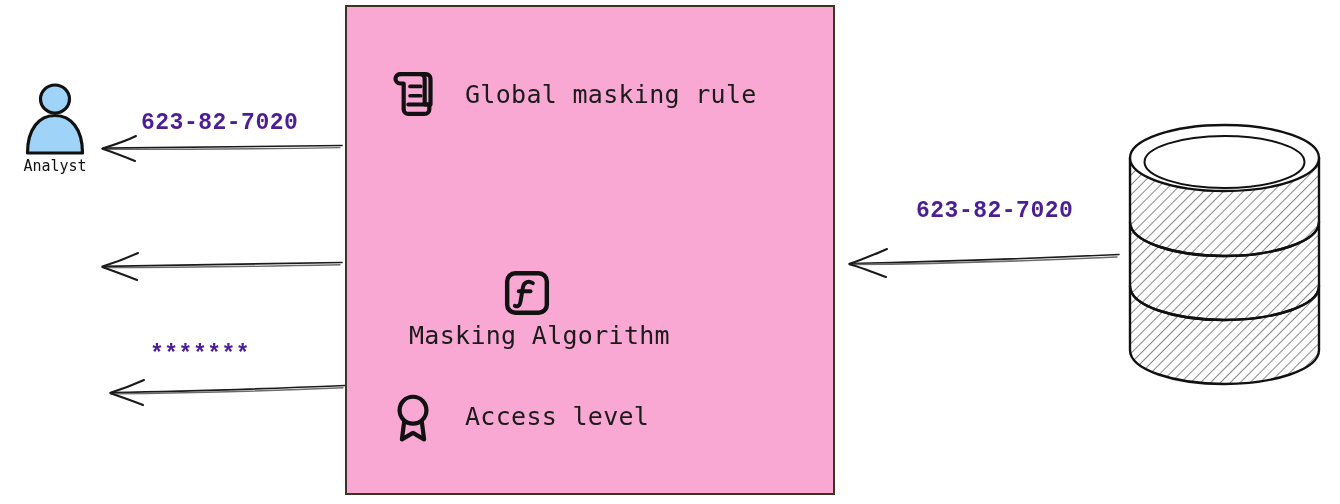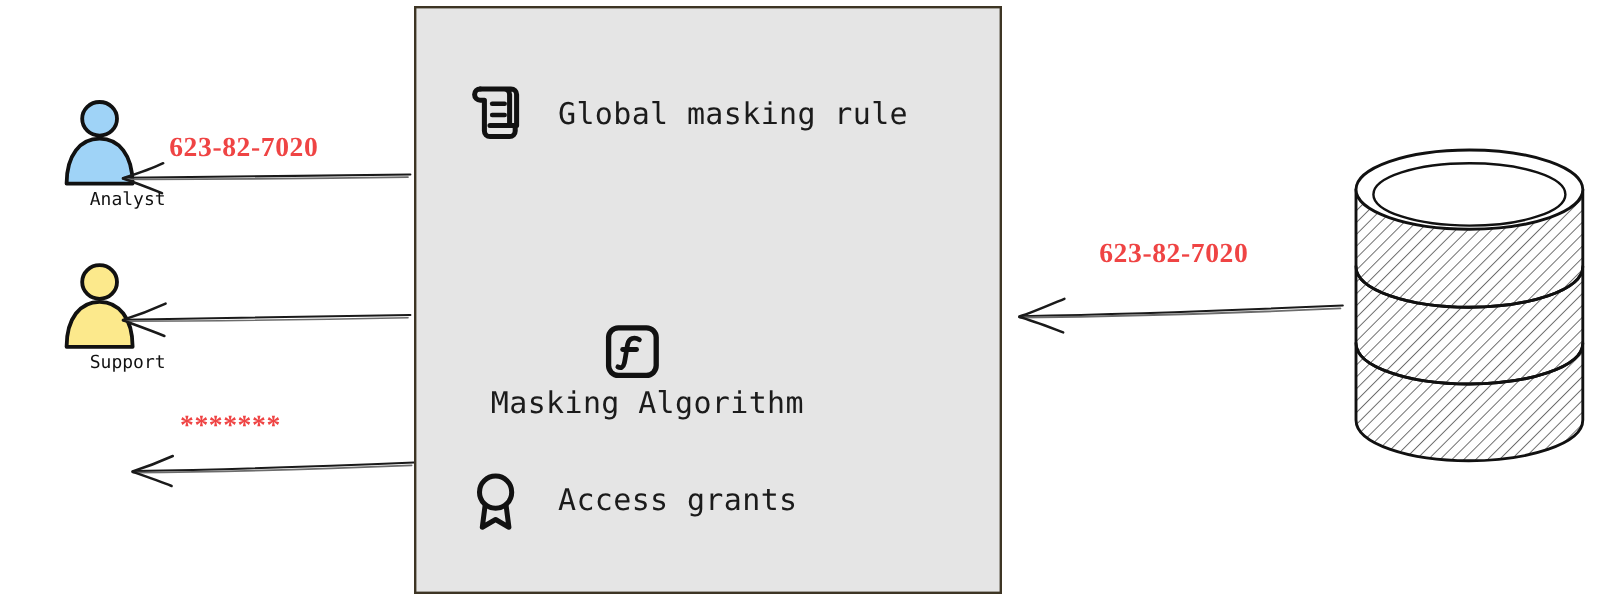--- a/index.html
+++ b/index.html
@@ -15,22 +15,21 @@
     width: 1340px;
     height: 504px;
     background: #ffffff;
     overflow: hidden;
   }
 
   
   .actor {
     position: absolute;
     width: 110px;
-    text-align: right;
-    padding-left: 28px;
+    text-align: center;
   }
   .actor-figure {
     width: 72px;
     height: 74px;
     margin: 0 auto;
     display: block;
   }
   .actor-label {
     font-family: "DejaVu Sans Mono", monospace;
     font-size: 15px;
@@ -41,36 +40,36 @@
     line-height: 18px;
     white-space: nowrap;
   }
 
   
   .arrow-wrap {
     position: absolute;
   }
   .arrow-label {
     position: absolute;
-    font-family: Liberation Serif, serif;
+    font-family: Liberation Mono, monospace;
     font-size: 23px;
     font-weight: 700;
-    color: #ef4444;
+    color: #4c1d95;
     white-space: nowrap;
     letter-spacing: 0.5px;
   }
 
   
   #policy-box {
     position: absolute;
     left: 345px;
     top: 5px;
     width: 490px;
     height: 490px;
-    background: #e5e5e5;
+    background: #f9a8d4;
     border: 2px solid #3d3524;
     box-sizing: border-box;
   }
   .policy-row {
     position: absolute;
     left: 38px;
     display: flex;
     align-items: center;
     height: 62px;
   }
@@ -115,27 +114,20 @@
   <div class="arrow-wrap" style="left:96px; top:118px; width:250px; height:56px;">
     <svg width="250" height="56" viewBox="0 0 250 56">
       <path d="M246 27.5 C190 28.6 100 29.8 8 30.2" fill="none" stroke="#1a1a1a" stroke-width="1.7" stroke-linecap="round"></path>
       <path d="M244 29.6 C185 30.6 95 31.5 7 31.4" fill="none" stroke="#6c6c6c" stroke-width="1.4" stroke-linecap="round"></path>
       <path d="M40 18 C30 23 16 27.5 6.5 30.5" fill="none" stroke="#1a1a1a" stroke-width="2.1" stroke-linecap="round"></path>
       <path d="M39 43 C29 39 16 34 6.5 30.8" fill="none" stroke="#1a1a1a" stroke-width="2.1" stroke-linecap="round"></path>
     </svg>
   </div>
   <div class="arrow-label" style="left:141px; top:110px;">623-82-7020</div>
 
-  <div class="actor" style="left:0px; top:218px;">
-    <svg class="actor-figure" viewBox="0 0 72 74">
-      <ellipse cx="36" cy="17" rx="14.5" ry="14" fill="#fce98c" stroke="#111" stroke-width="3.2"></ellipse>
-      <path d="M8.5 71 C8.5 47 20 33.5 36 33.5 C52 33.5 63.5 47 63.5 71 Z" fill="#fce98c" stroke="#111" stroke-width="3.2" stroke-linejoin="round"></path>
-    </svg>
-    <div class="actor-label">Support</div>
-  </div>
 
   <div class="arrow-wrap" style="left:96px; top:237px; width:250px; height:56px;">
     <svg width="250" height="56" viewBox="0 0 250 56">
       <path d="M246 25.5 C190 26.8 100 28.6 8 29.4" fill="none" stroke="#1a1a1a" stroke-width="1.7" stroke-linecap="round"></path>
       <path d="M244 27.8 C185 29.0 95 30.6 7 30.6" fill="none" stroke="#6c6c6c" stroke-width="1.4" stroke-linecap="round"></path>
       <path d="M42 16 C31 21 16 26.6 6.5 29.6" fill="none" stroke="#1a1a1a" stroke-width="2.1" stroke-linecap="round"></path>
       <path d="M41 43 C30 38.5 16 33.5 6.5 30.0" fill="none" stroke="#1a1a1a" stroke-width="2.1" stroke-linecap="round"></path>
     </svg>
   </div>
 
@@ -170,21 +162,21 @@
         <path d="M17 22.5 h10" fill="none" stroke="#111" stroke-width="3.4" stroke-linecap="round"></path>
       </svg>
       <span class="policy-text">Masking Algorithm</span>
     </div>
 
     <div class="policy-row" style="top:378px;">
       <svg class="policy-icon" viewBox="0 0 48 48">
         <circle cx="24" cy="19" r="11.5" fill="none" stroke="#111" stroke-width="3.6"></circle>
         <path d="M16.5 28.5 L14.5 44 L24 38.5 L33.5 44 L31.5 28.5" fill="none" stroke="#111" stroke-width="3.6" stroke-linejoin="round" stroke-linecap="round"></path>
       </svg>
-      <span class="policy-text">Access grants</span>
+      <span class="policy-text">Access level</span>
     </div>
 
   </div>
 
   <div class="arrow-wrap" style="left:843px; top:232px; width:280px; height:56px;">
     <svg width="280" height="56" viewBox="0 0 280 56">
       <path d="M276 22.5 C210 25.5 110 29.5 8 31.5" fill="none" stroke="#1a1a1a" stroke-width="1.7" stroke-linecap="round"></path>
       <path d="M274 25.0 C207 28.0 105 31.6 7 32.6" fill="none" stroke="#6c6c6c" stroke-width="1.5" stroke-linecap="round"></path>
       <path d="M44 17 C32 22 17 28.5 6.5 31.8" fill="none" stroke="#1a1a1a" stroke-width="2.1" stroke-linecap="round"></path>
       <path d="M43 45 C31 40.5 17 35 6.5 32.2" fill="none" stroke="#1a1a1a" stroke-width="2.1" stroke-linecap="round"></path>

